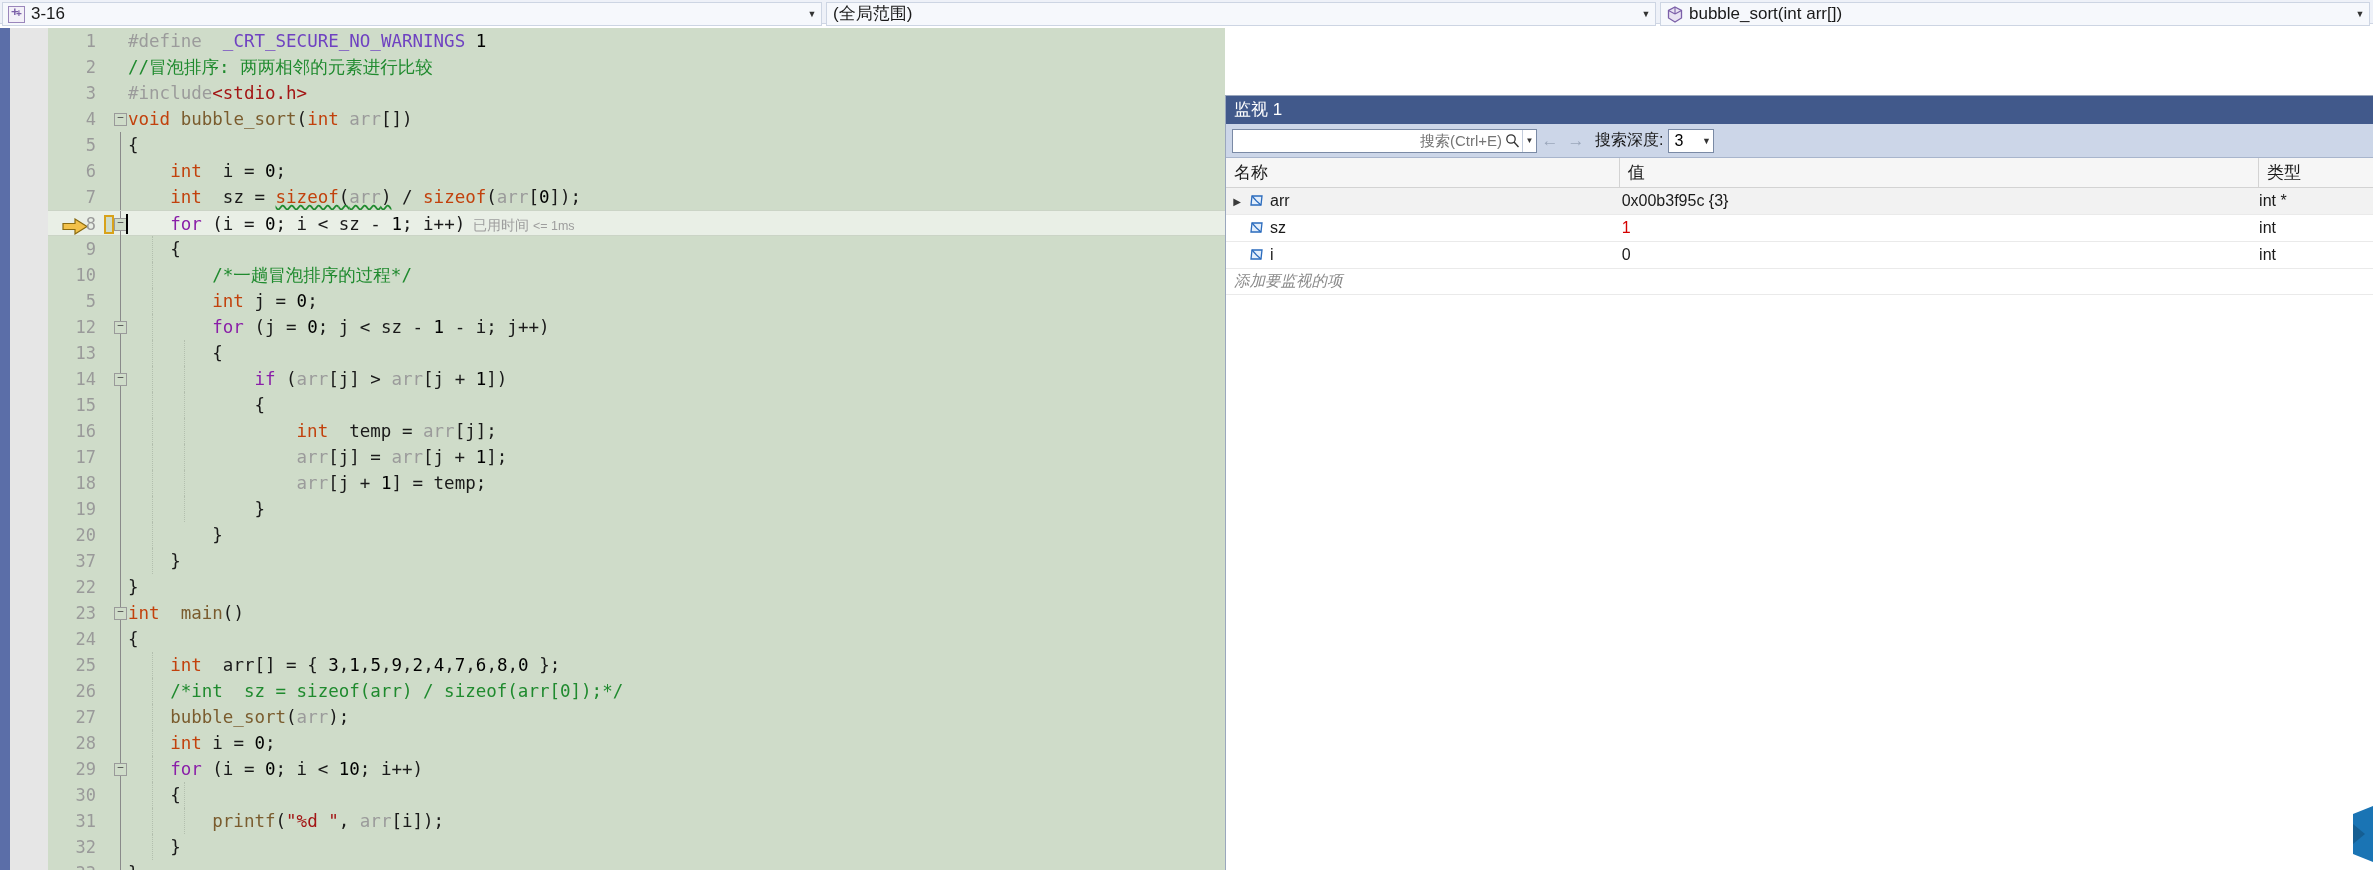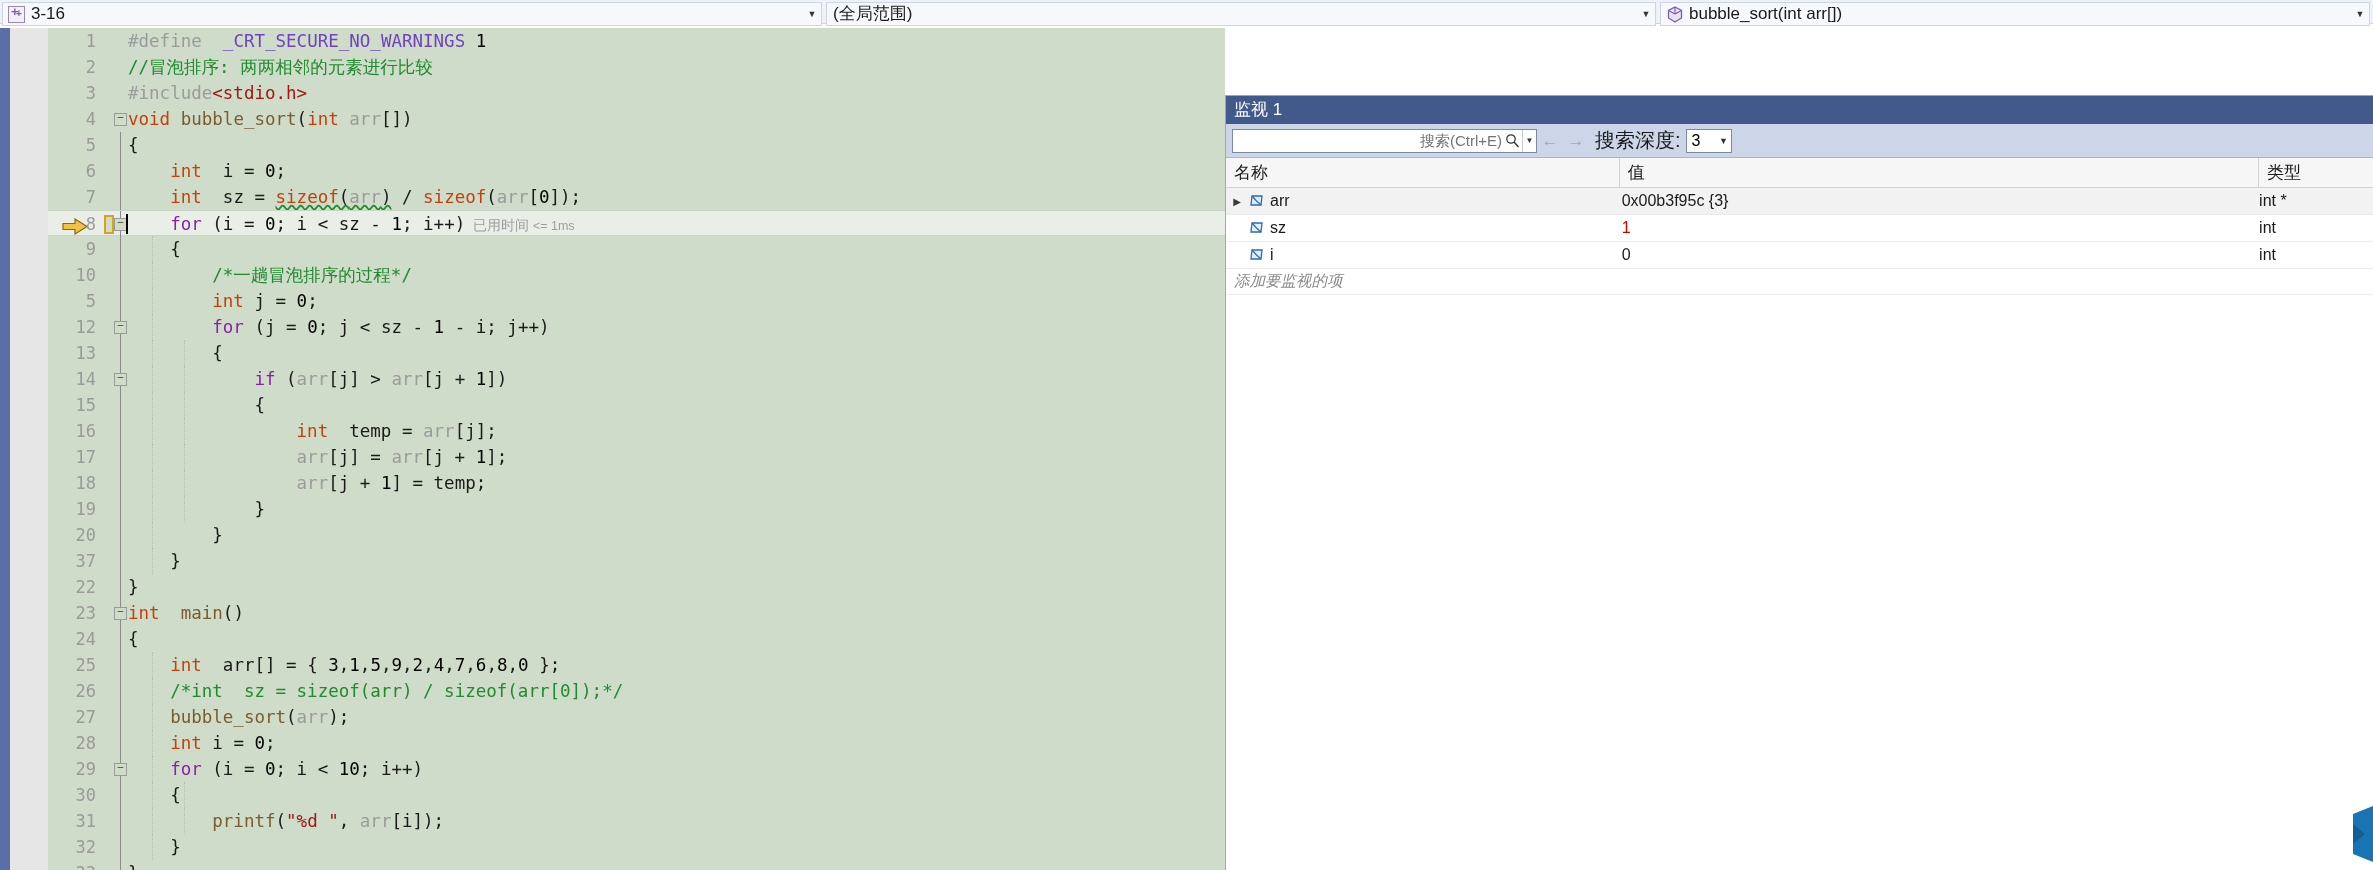--- a/index.html
+++ b/index.html
@@ -186,21 +186,21 @@
   .search-drop {
     width: 14px; height: 22px; background: #ffffff;
     border-left: 1px solid #c3ccdb;
     display: flex; align-items: center; justify-content: center;
     font-size: 8px; color: #333;
   }
   .search-drop::before { content: "\25BC"; }
   .nav-arrow {
     width: 26px; text-align: center; font-size: 17px; color: #9aa6ba;
   }
-  .depth-label { font-size: 20px; color: #1a1a1a; margin-left: 6px; }
+  .depth-label { font-size: 16px; color: #1a1a1a; margin-left: 6px; }
   .depth-box {
     width: 46px; height: 24px; background: #ffffff;
     border: 1px solid #7a8aa5; margin-left: 5px;
     display: flex; align-items: center;
   }
   .depth-box span { flex: 1; font-size: 16px; padding-left: 5px; color: #000; }
   .depth-box .combo-arrow { flex: 0 0 14px; width: 14px; }
 
   .watch-head {
     display: flex; height: 30px; background: #f6f6f6;

